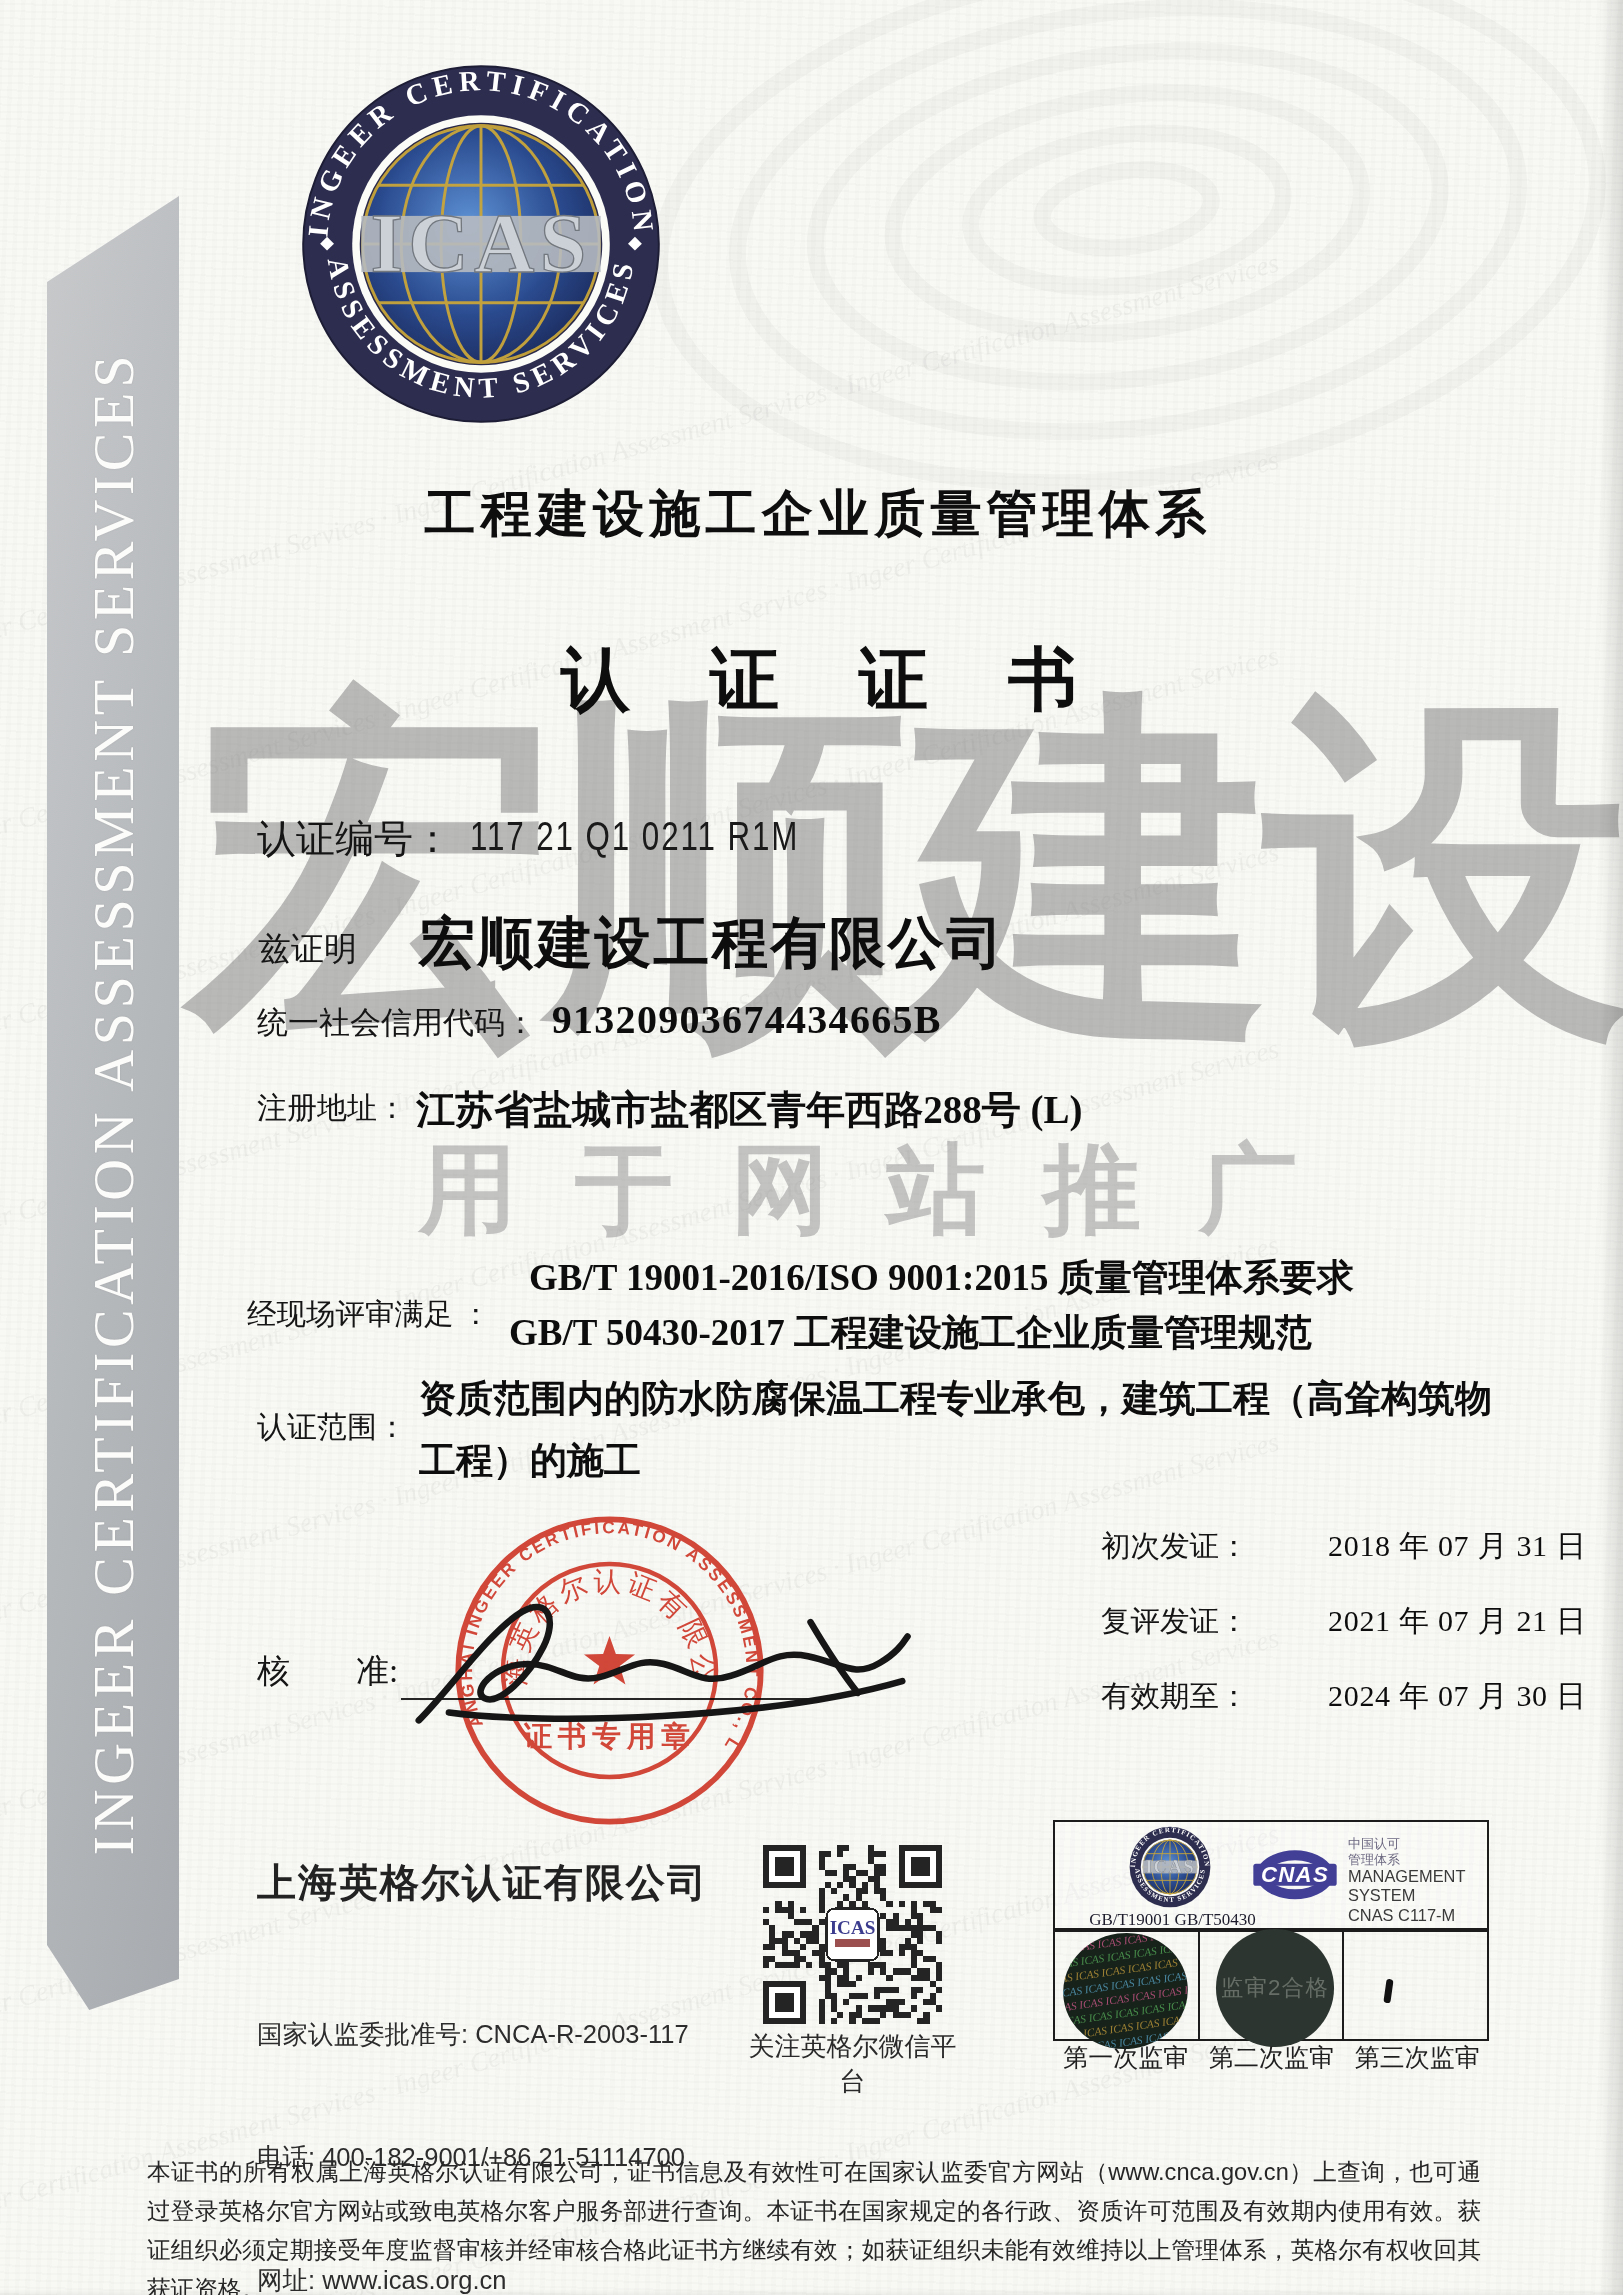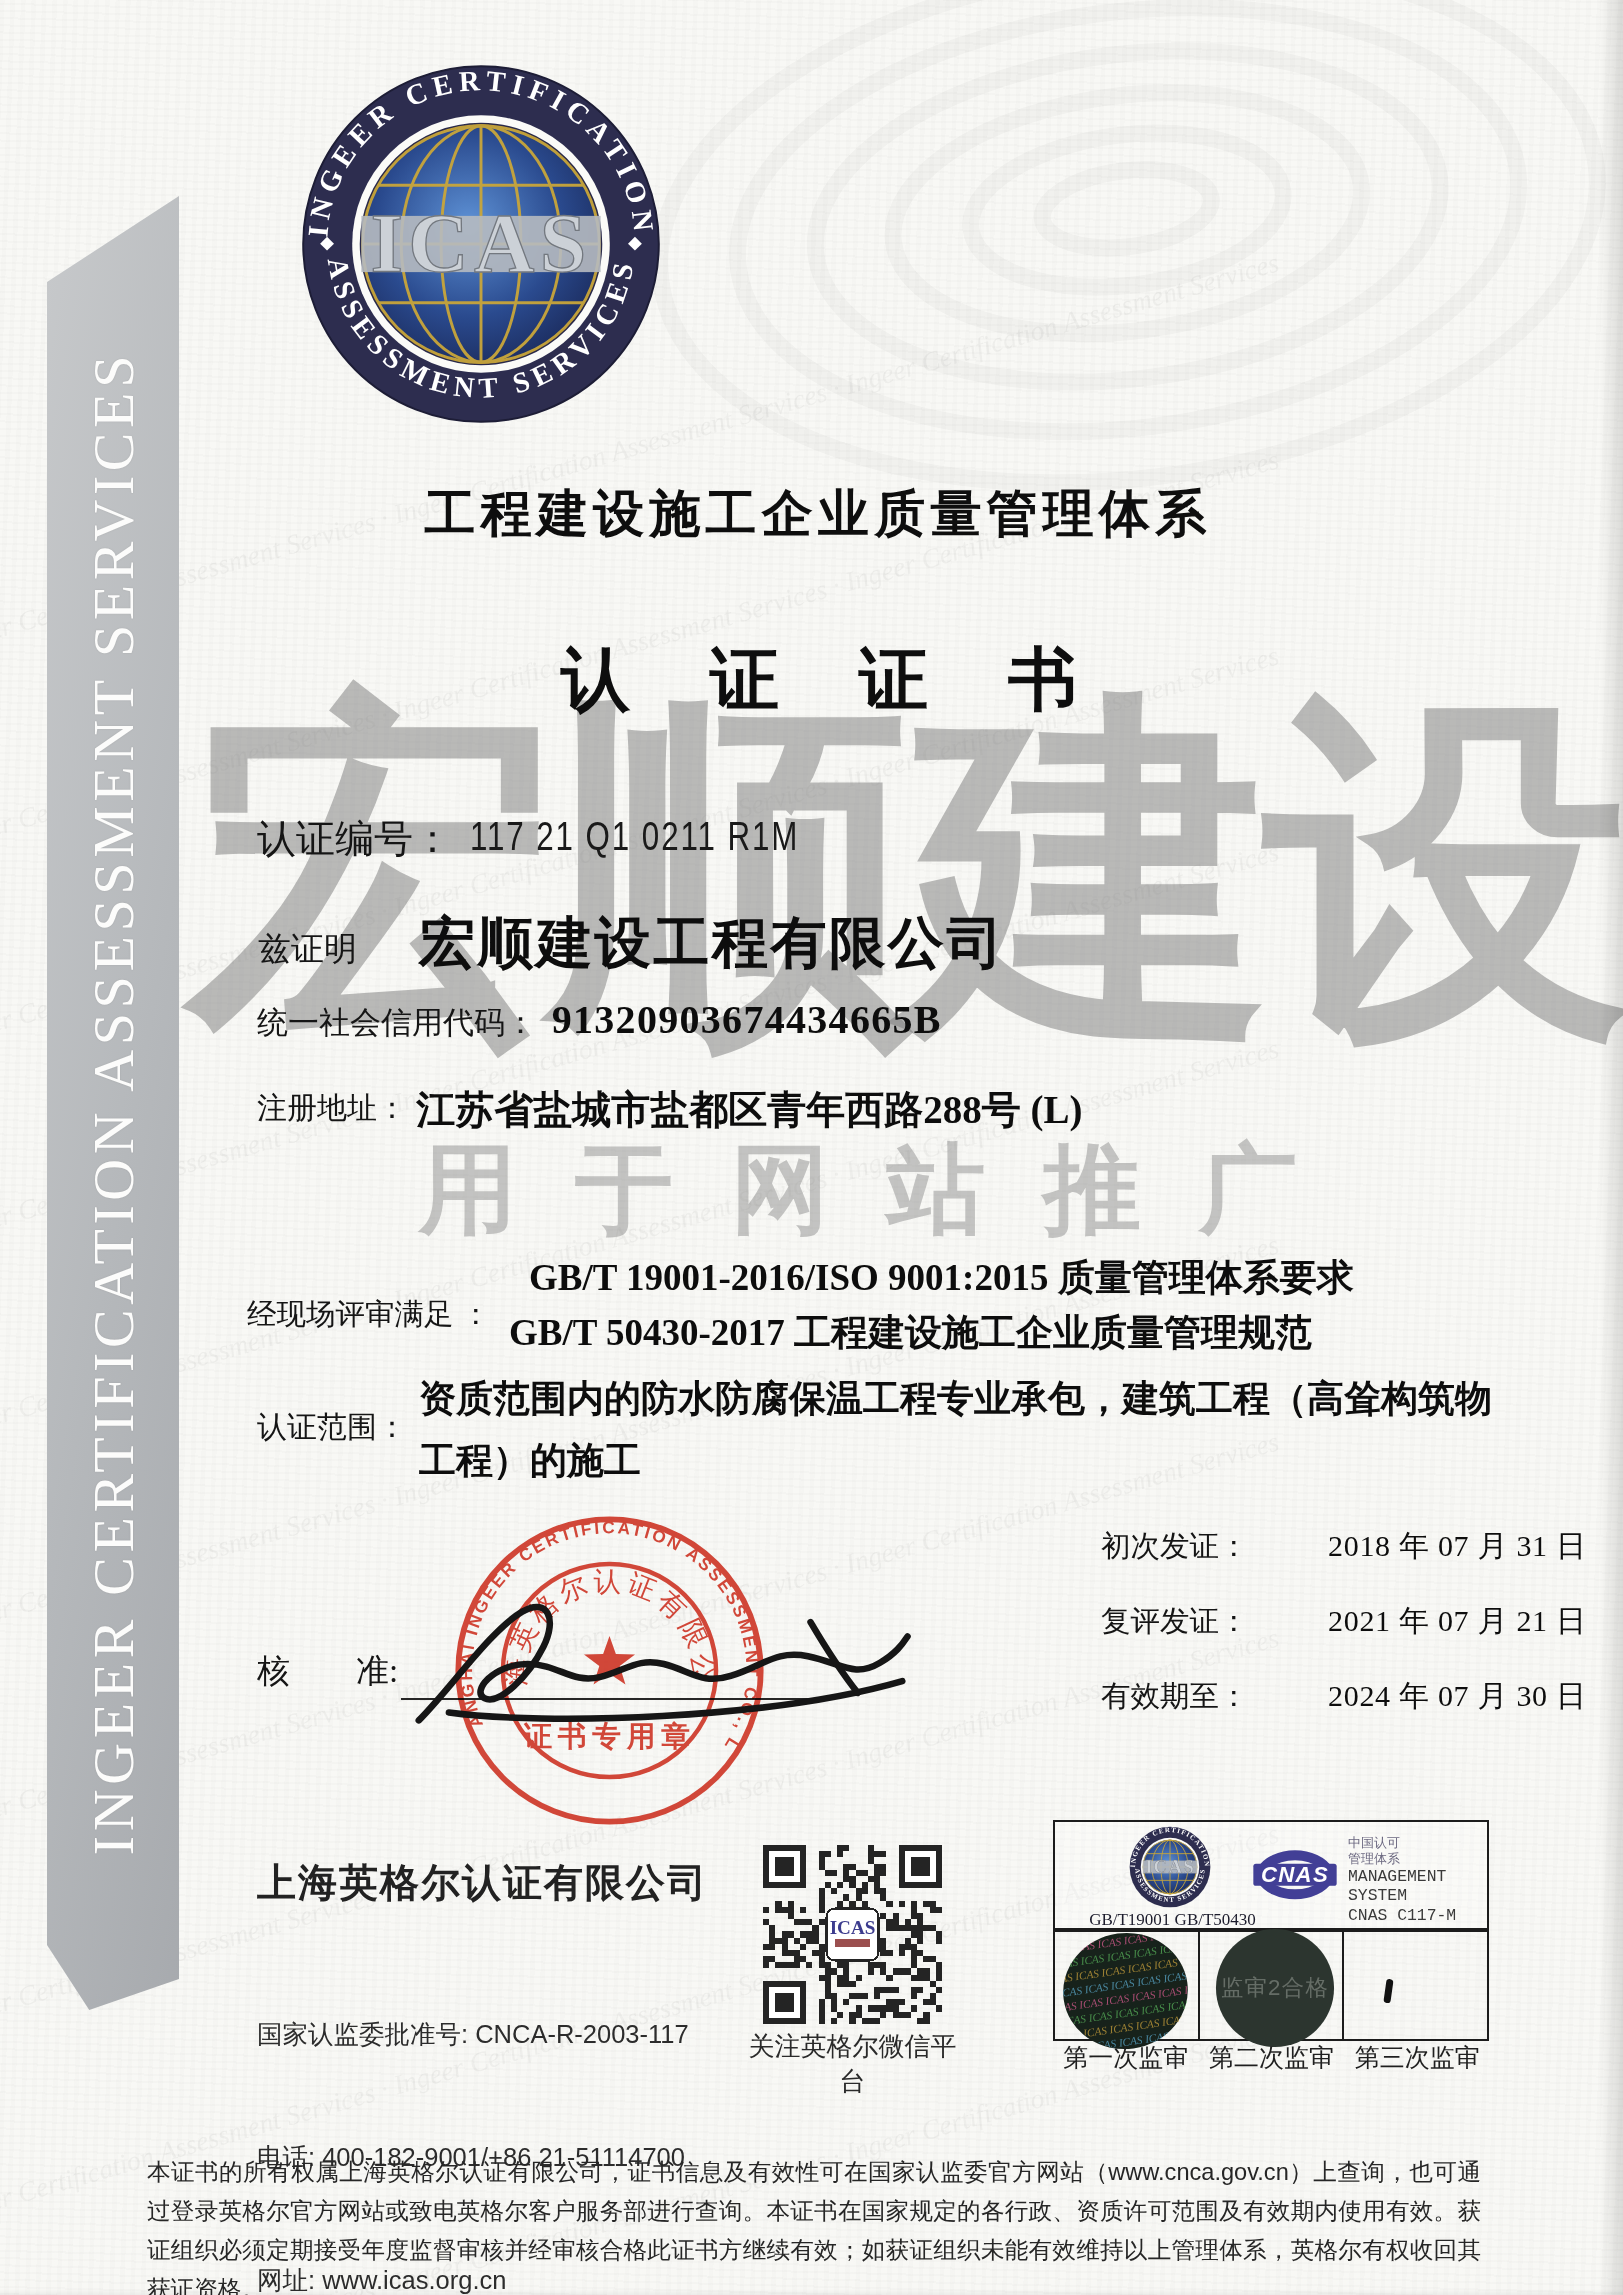--- a/index.html
+++ b/index.html
@@ -88,21 +88,21 @@
   .qr{position:absolute;left:763px;top:1845px;}
   .qr-caption{position:absolute;left:740px;top:2029px;width:225px;text-align:center;
      font-size:26px;color:#2a2a2a;}
 
   .marks-box{position:absolute;left:1053px;top:1820px;width:432px;height:106px;
      border:2.6px solid #1c1c1c;background:rgba(255,255,255,.25);}
   .mini-logo{position:absolute;left:73px;top:2.6px;}
   .gb-text{position:absolute;left:26px;top:88px;width:183px;text-align:center;
      font-family:"Liberation Serif",serif;font-size:17px;color:#1c1c2c;}
   .cnas-logo{position:absolute;left:196px;top:17px;}
-  .cnas-text{position:absolute;left:293px;top:14.4px;line-height:1.18;font-family:Liberation Mono, monospace;}
+  .cnas-text{position:absolute;left:293px;top:14.4px;line-height:1.18;}
   .cnas-text .s{font-size:13px;color:#6b6880;display:block;}
   .cnas-text .b{font-size:16.4px;color:#3a3a3a;display:block;font-weight:500;}
 
   .audit-table{position:absolute;left:1053px;top:1930px;width:432px;height:107px;
      border:2.6px solid #1c1c1c;display:flex;}
   .audit-cell{flex:1;border-right:2px solid #1c1c1c;position:relative;}
   .audit-cell:last-child{border-right:none;}
   .audit-labels{position:absolute;left:1053px;top:2041px;width:437px;display:flex;}
   .audit-label{flex:1;text-align:center;font-size:25px;color:#1f1f1f;}
   .holo-sticker{position:absolute;left:5.2px;top:-3.9px;}

